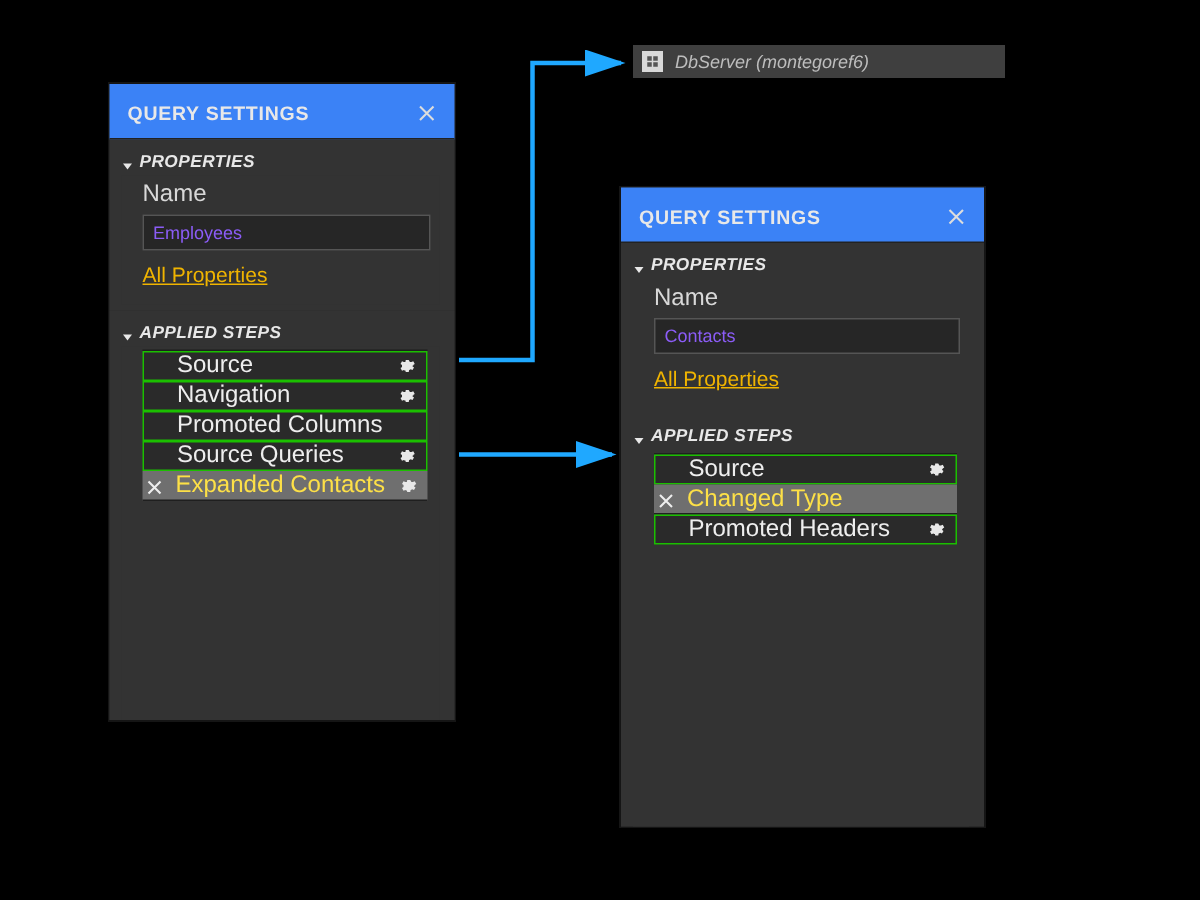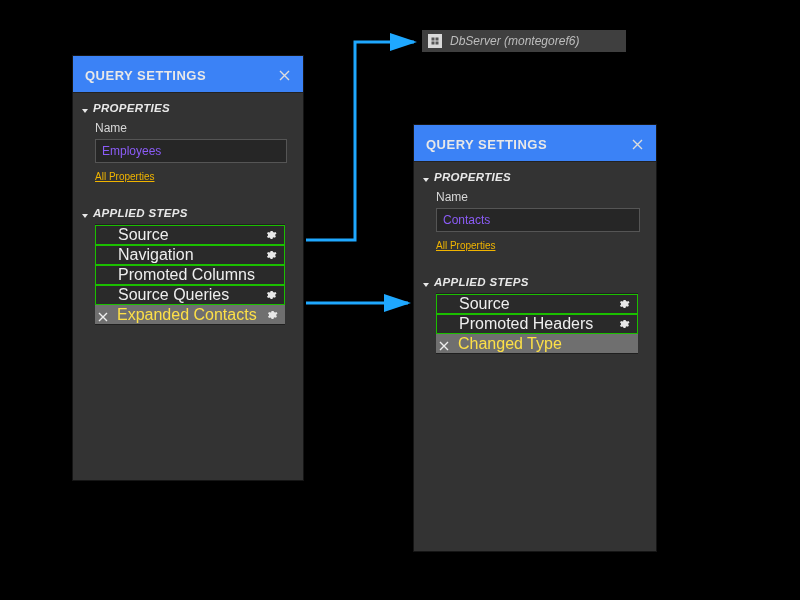--- a/index.html
+++ b/index.html
@@ -63,40 +63,40 @@
     color: #e8e8e8;
     letter-spacing: 0.3px;
     font-style: italic;
   }
 
   .prop-body {
     padding: 2px 6px 8px 14px;
     background: #333333;
   }
   .prop-label {
-    font-size: 12px;
+    font-size: 16px;
     color: #d8d8d8;
     margin: 2px 0 4px 0;
   }
   .prop-input {
     width: 100%;
     background: #262626;
     border: 1px solid #555;
     color: #8b5cf6;
     padding: 4px 6px;
     font-size: 12px;
     outline: none;
   }
   .link {
     display: inline-block;
     margin: 8px 0 4px 0;
     color: #f0b400;
     text-decoration: underline;
     cursor: pointer;
-    font-size: 10px;
+    font-size: 14px;
   }
 
   .steps-body {
     background: #333333;
     padding: 2px 0 8px 0;
     flex: 1;
   }
   .steps-list {
     margin: 0 8px 0 14px;
     border-top: 1px solid #1f1f1f;
@@ -125,21 +125,21 @@
   }
   .del-left {
     position: absolute; left: 3px; top: 3px;
     width: 14px; height: 14px;
   }
 
   
   .db-pill {
     position: absolute;
     left: 422px; top: 30px;
-    width: 204px; height: 22px;
+    width: 248px; height: 22px;
     background: #3f3f3f;
     display: flex;
     align-items: center;
     gap: 8px;
     padding: 0 8px 0 6px;
     color: #bdbdbd;
     font-style: italic;
     font-size: 12px;
   }
   .db-icon {
@@ -300,30 +300,30 @@
     <div class="steps-body">
       <div class="steps-list" id="steps-right">
           <div class="step-row step-highlight">
             <span class="step-label">Source</span>
             <span class="gear">
               <svg width="12" height="12" viewBox="0 0 24 24">
                 <path fill="#e8e8e8" d="M12 8a4 4 0 100 8 4 4 0 000-8zm9 4a7 7 0 00-.1-1.2l2.1-1.6-2-3.4-2.5 1a7 7 0 00-2-.1L15 4h-4l-.5 2.7a7 7 0 00-2 .1l-2.5-1-2 3.4 2.1 1.6A7 7 0 006 12c0 .4 0 .8.1 1.2L4 14.8l2 3.4 2.5-1c.6.4 1.3.7 2 .9L11 20h4l.5-2.7c.7-.2 1.4-.5 2-.9l2.5 1 2-3.4-2.1-1.6c.1-.4.1-.8.1-1.2z"></path>
               </svg>
             </span>
           </div>
-          <div class="step-row step-highlight">
-            <span class="step-label">Promoted Headers</span>
-            <span class="gear">
-              <svg width="12" height="12" viewBox="0 0 24 24">
-                <path fill="#e8e8e8" d="M12 8a4 4 0 100 8 4 4 0 000-8zm9 4a7 7 0 00-.1-1.2l2.1-1.6-2-3.4-2.5 1a7 7 0 00-2-.1L15 4h-4l-.5 2.7a7 7 0 00-2 .1l-2.5-1-2 3.4 2.1 1.6A7 7 0 006 12c0 .4 0 .8.1 1.2L4 14.8l2 3.4 2.5-1c.6.4 1.3.7 2 .9L11 20h4l.5-2.7c.7-.2 1.4-.5 2-.9l2.5 1 2-3.4-2.1-1.6c.1-.4.1-.8.1-1.2z"></path>
-              </svg>
-            </span>
-          </div>
           <div class="step-row step-selected">
             <span class="del-left"><svg width="10" height="10" viewBox="0 0 10 10">
                 <path d="M1,1 L9,9 M9,1 L1,9" stroke="#eee" stroke-width="1.4"></path>
               </svg></span>
             <span class="step-label">Changed Type</span>
           </div>
+          <div class="step-row step-highlight">
+            <span class="step-label">Promoted Headers</span>
+            <span class="gear">
+              <svg width="12" height="12" viewBox="0 0 24 24">
+                <path fill="#e8e8e8" d="M12 8a4 4 0 100 8 4 4 0 000-8zm9 4a7 7 0 00-.1-1.2l2.1-1.6-2-3.4-2.5 1a7 7 0 00-2-.1L15 4h-4l-.5 2.7a7 7 0 00-2 .1l-2.5-1-2 3.4 2.1 1.6A7 7 0 006 12c0 .4 0 .8.1 1.2L4 14.8l2 3.4 2.5-1c.6.4 1.3.7 2 .9L11 20h4l.5-2.7c.7-.2 1.4-.5 2-.9l2.5 1 2-3.4-2.1-1.6c.1-.4.1-.8.1-1.2z"></path>
+              </svg>
+            </span>
+          </div>
         </div>
     </div>
   </div>
 </div>
 
 </body></html>

